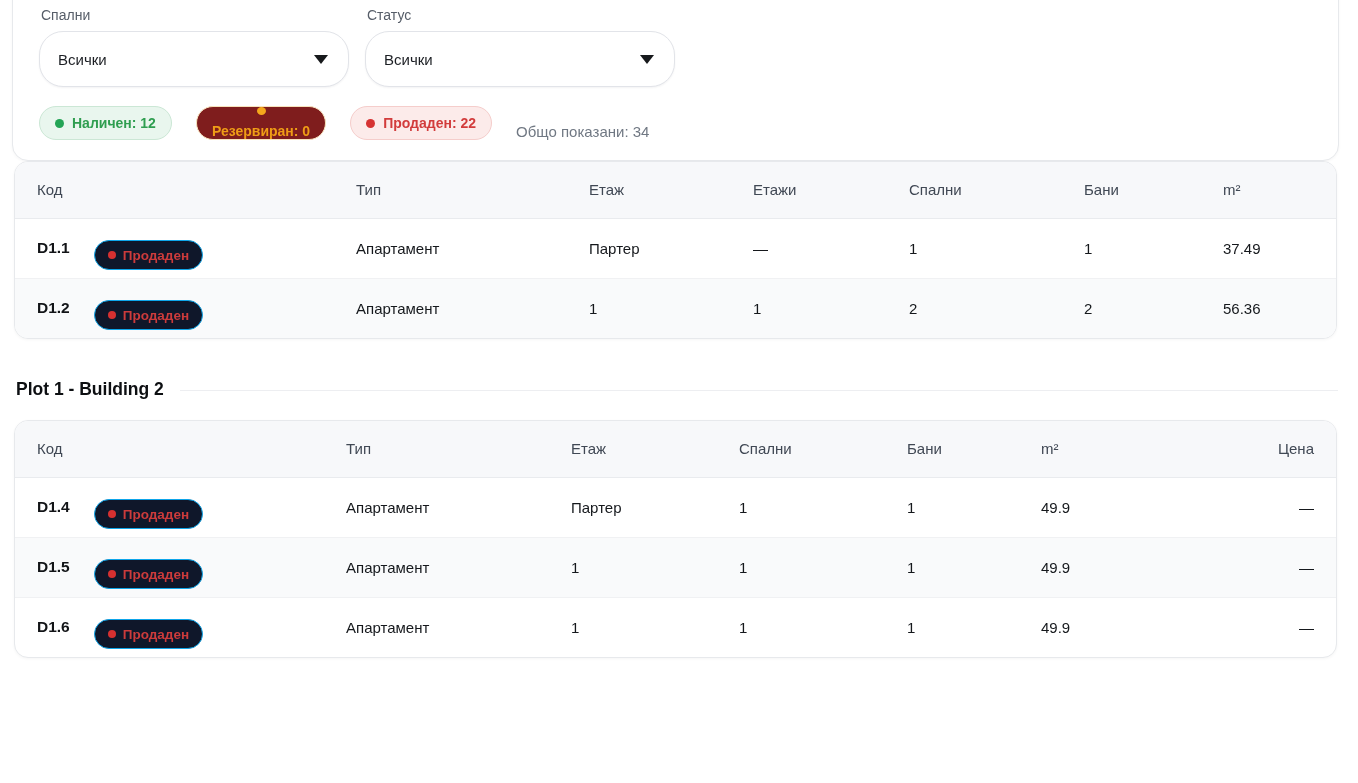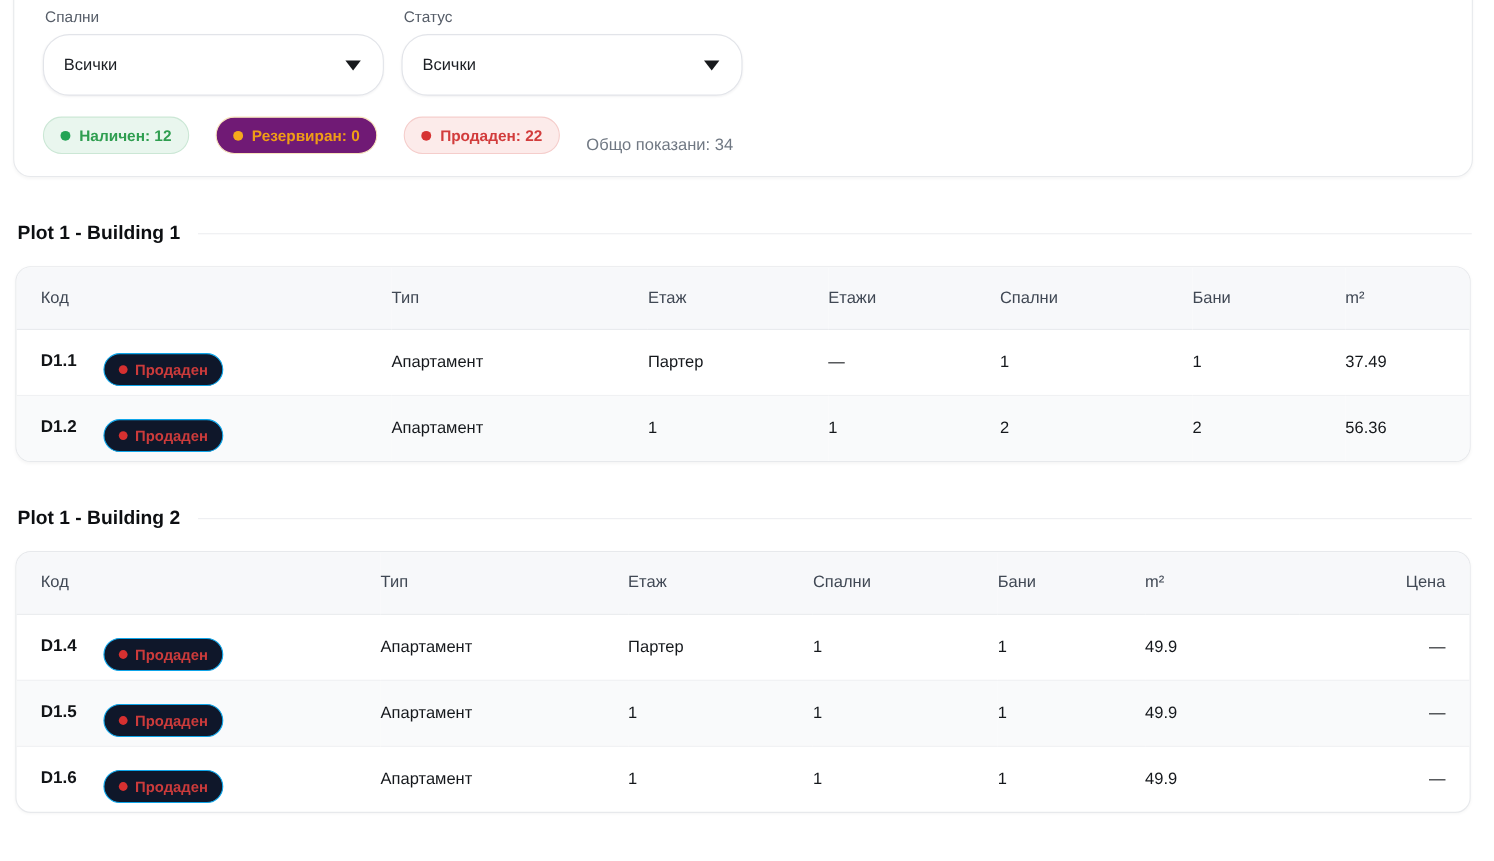--- a/index.html
+++ b/index.html
@@ -59,21 +59,21 @@
     height: 34px;
     padding: 0 15px;
     border-radius: 17px;
     font-size: 14px;
     font-weight: 700;
     cursor: pointer;
   }
   .dot { width: 9px; height: 9px; border-radius: 50%; display: inline-block; }
   .pill[data-status="available"] { background: #e9f6ee; border: 1px solid #cbe7d5; color: #2f9e50; }
   .pill[data-status="available"] .dot { background: #23a455; }
-  .pill[data-status="reserved"]  { background: #701a75; border: 1px solid #f7e3bc; color: #ef9d16; }
+  .pill[data-status="reserved"]  { background: #7f1d1d; border: 1px solid #f7e3bc; color: #ef9d16; flex-direction: column; }
   .pill[data-status="reserved"] .dot { background: #f5a81c; }
   .pill[data-status="sold"]      { background: #fcebea; border: 1px solid #f5cdcb; color: #d23c3c; }
   .pill[data-status="sold"] .dot { background: #d63333; }
   .total-label { font-size: 15px; color: #707883; }
 
   
   .section-head { display: flex; align-items: center; margin: 40px 0 20px 0; }
   .section-title { font-size: 17.5px; font-weight: 700; color: #0d0f12; white-space: nowrap; }
   .section-rule { flex: 1; height: 1px; background: #edeef1; margin: 2px 4px 0 16px; }
 
@@ -154,24 +154,20 @@
         <span>Резервиран: 0</span>
       </span>
       <span class="pill" data-status="sold">
         <span class="dot"></span>
         <span>Продаден: 22</span>
       </span>
       <span class="total-label">Общо показани: 34</span>
     </div>
   </section>
 
-  <div class="section-head">
-    <span class="section-title">Plot 1 - Building 1</span>
-    <span class="section-rule"></span>
-  </div>
 
   <div class="table-card">
     <table>
       <colgroup>
         <col style="width:341px">
           <col style="width:233px">
           <col style="width:164px">
         <col style="width:156px">
           <col style="width:175px">
           <col style="width:139px">

